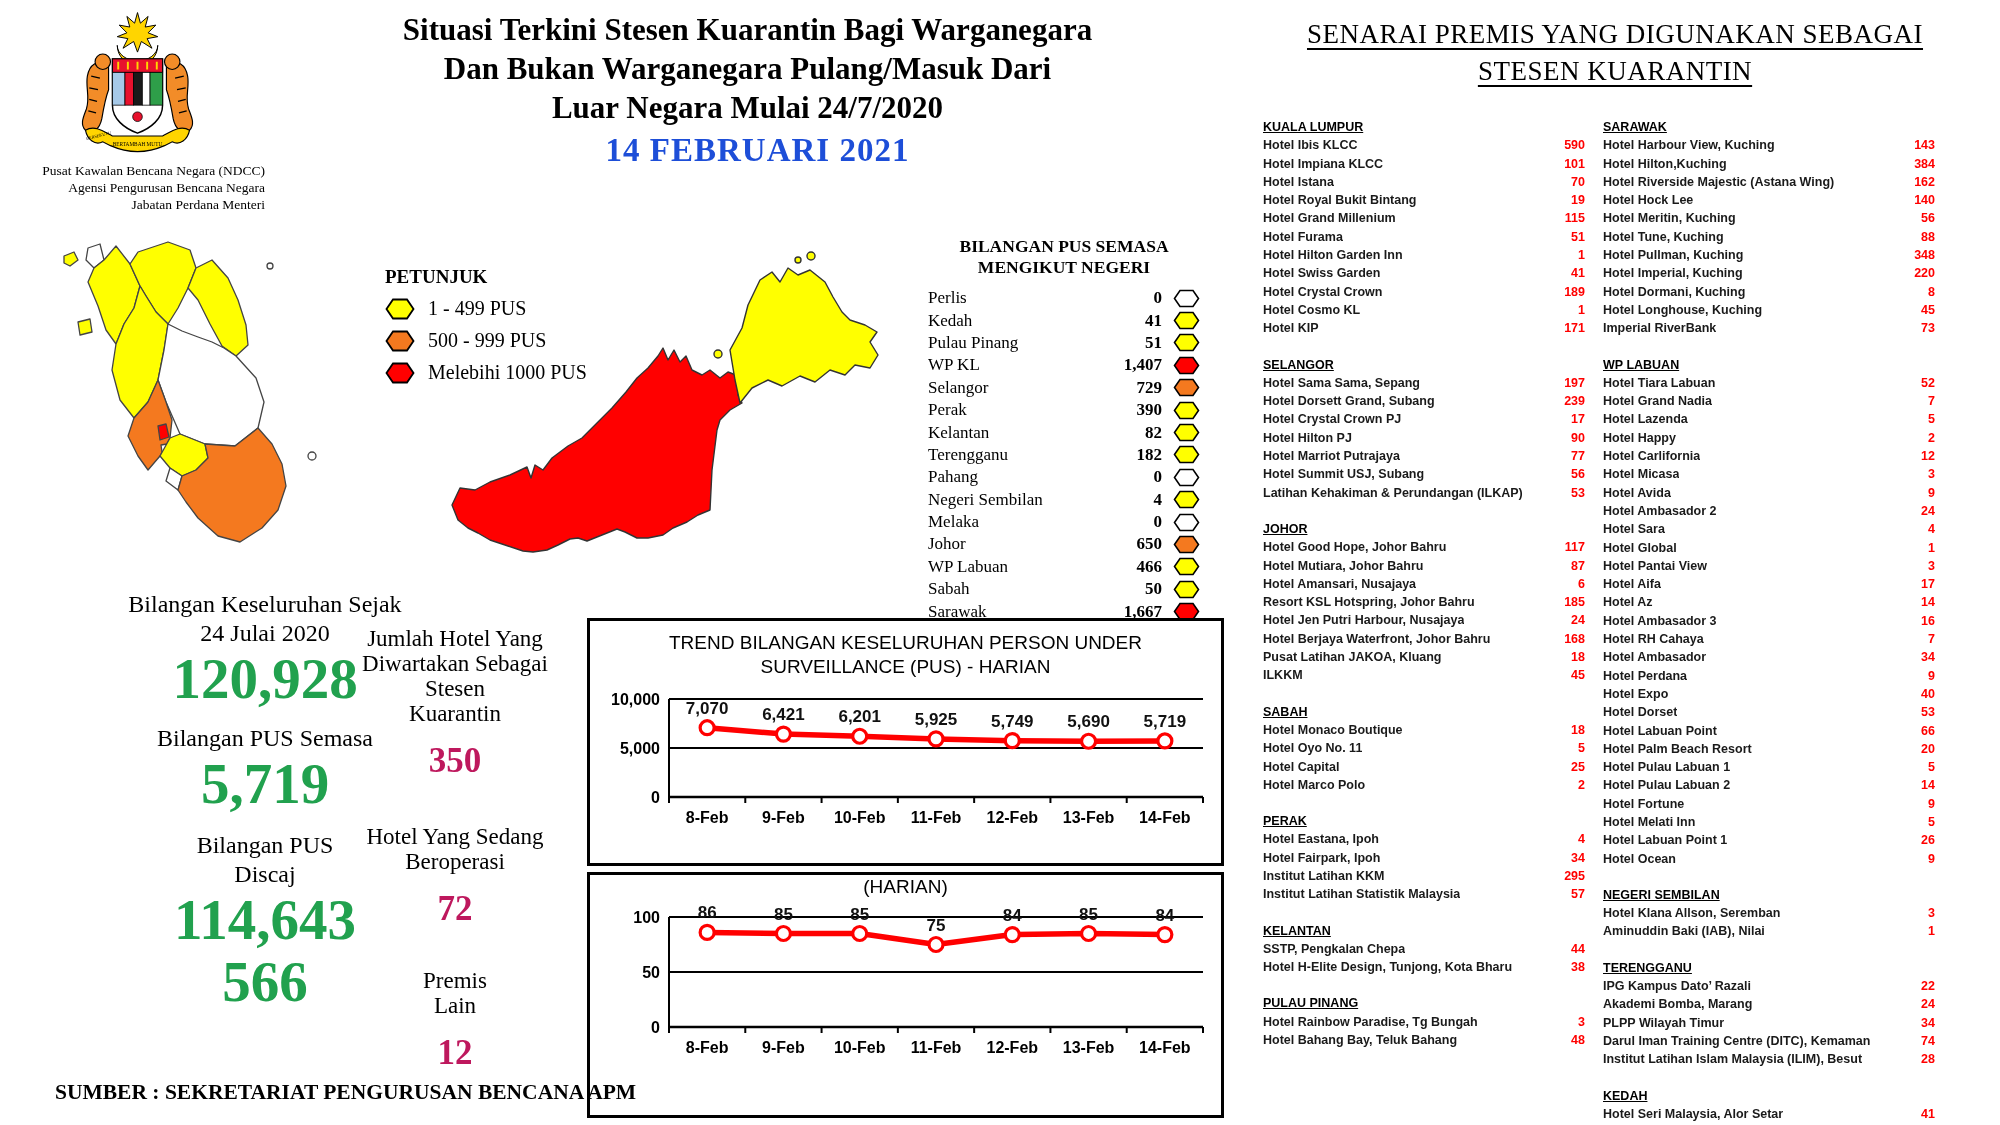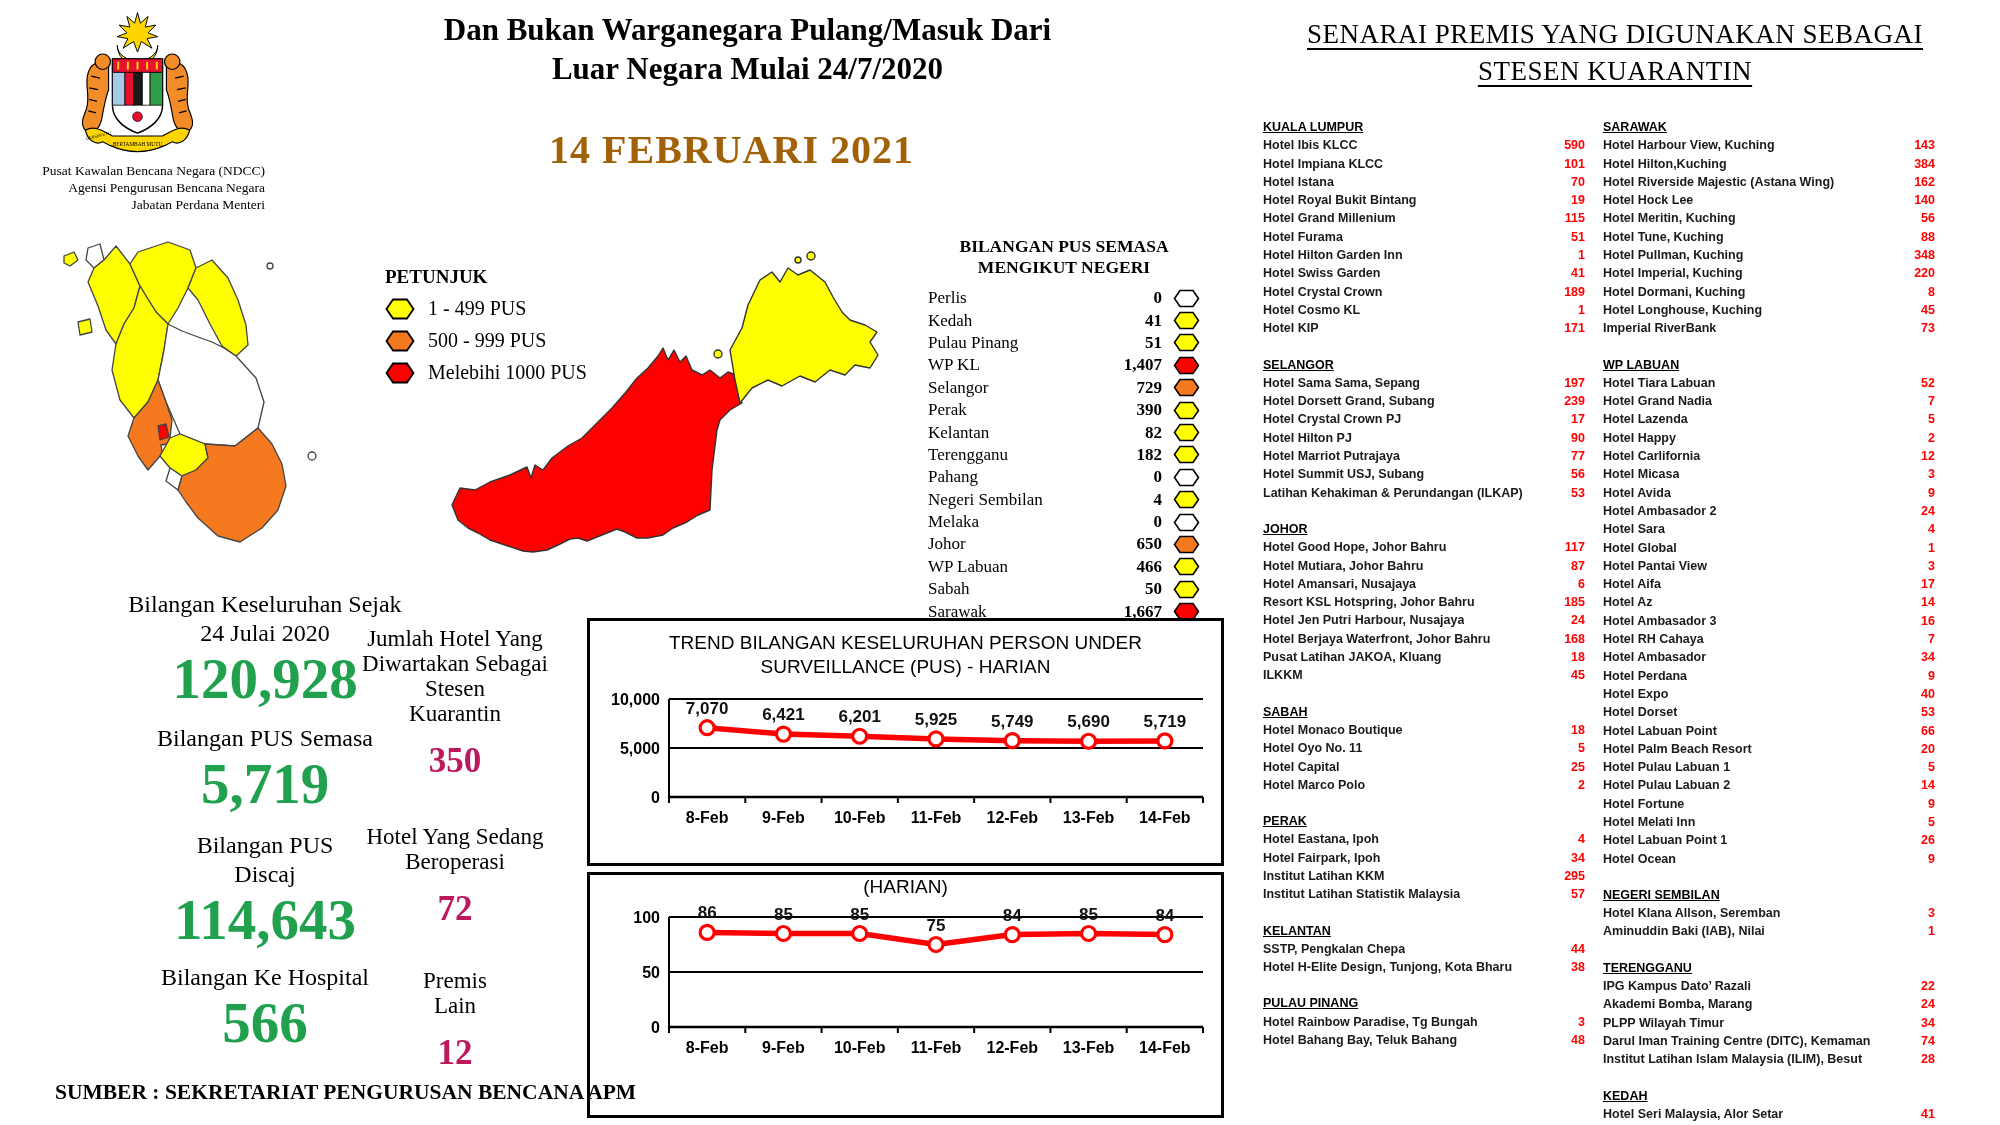--- a/index.html
+++ b/index.html
@@ -4,22 +4,22 @@
 <style>
   html,body{margin:0;padding:0;background:#fff;}
   #page{position:relative;width:2000px;height:1125px;background:#fff;overflow:hidden;
         font-family:"Liberation Serif",serif;color:#000;}
   
   .agency{position:absolute;left:15px;top:162px;width:250px;text-align:right;
           font-size:13.5px;line-height:17px;}
   .coat{position:absolute;left:70px;top:6px;}
   .main-title{position:absolute;left:335px;top:10px;width:825px;text-align:center;
               font-weight:bold;font-size:31px;line-height:39px;}
-  .report-date{position:absolute;left:319px;top:124px;width:825px;text-align:center;
-               font-weight:bold;font-size:40px;line-height:52px;color:#a16207;letter-spacing:1px;}
+  .report-date{position:absolute;left:345px;top:124px;width:825px;text-align:center;
+               font-weight:bold;font-size:33px;line-height:52px;color:#1d4ed8;letter-spacing:1px;}
   .senarai-title{position:absolute;left:1255px;top:16px;width:720px;text-align:center;
                  font-size:27px;line-height:37px;letter-spacing:.5px;}
   .senarai-title span{text-decoration:underline;text-underline-offset:5px;}
   
   .legend{position:absolute;left:385px;top:266px;}
   .legend-title{font-weight:bold;font-size:19px;margin-bottom:9px;}
   .legend-row{display:flex;align-items:center;gap:13px;margin-bottom:9px;font-size:20px;}
   
   .pen-map{position:absolute;left:20px;top:230px;}
   .borneo-map{position:absolute;left:430px;top:220px;}
@@ -97,20 +97,21 @@
     </g>
   </svg>
 
   <div class="agency">
     <div>Pusat Kawalan Bencana Negara (NDCC)</div>
     <div>Agensi Pengurusan Bencana Negara</div>
     <div>Jabatan Perdana Menteri</div>
   </div>
 
   <div class="main-title">
+    <div>Situasi Terkini Stesen Kuarantin Bagi Warganegara</div>
     <div>Dan Bukan Warganegara Pulang/Masuk Dari</div>
     <div>Luar Negara Mulai 24/7/2020</div>
   </div>
   <div class="report-date">14 FEBRUARI 2021</div>
 
   <div class="senarai-title">
     <div><span>SENARAI PREMIS YANG DIGUNAKAN SEBAGAI</span></div>
     <div><span>STESEN KUARANTIN</span></div>
   </div>
 
@@ -289,23 +290,20 @@
     <div class="stat-value">120,928</div>
     <div class="stat-label" style="margin-top:14px">
       <div>Bilangan PUS Semasa</div>
     </div>
     <div class="stat-value">5,719</div>
     <div class="stat-label" style="margin-top:16px">
       <div>Bilangan PUS</div>
       <div>Discaj</div>
     </div>
     <div class="stat-value">114,643</div>
-    <div class="stat-label" style="margin-top:12px">
-      <div>Bilangan Ke Hospital</div>
-    </div>
     <div class="stat-value">566</div>
   </div>
 
   <div class="middle-stats">
     <div class="mstat-label">
       <div>Jumlah Hotel Yang</div>
       <div>Diwartakan Sebagai Stesen</div>
       <div>Kuarantin</div>
     </div>
     <div class="mstat-value" style="margin-top:6px">350</div>

